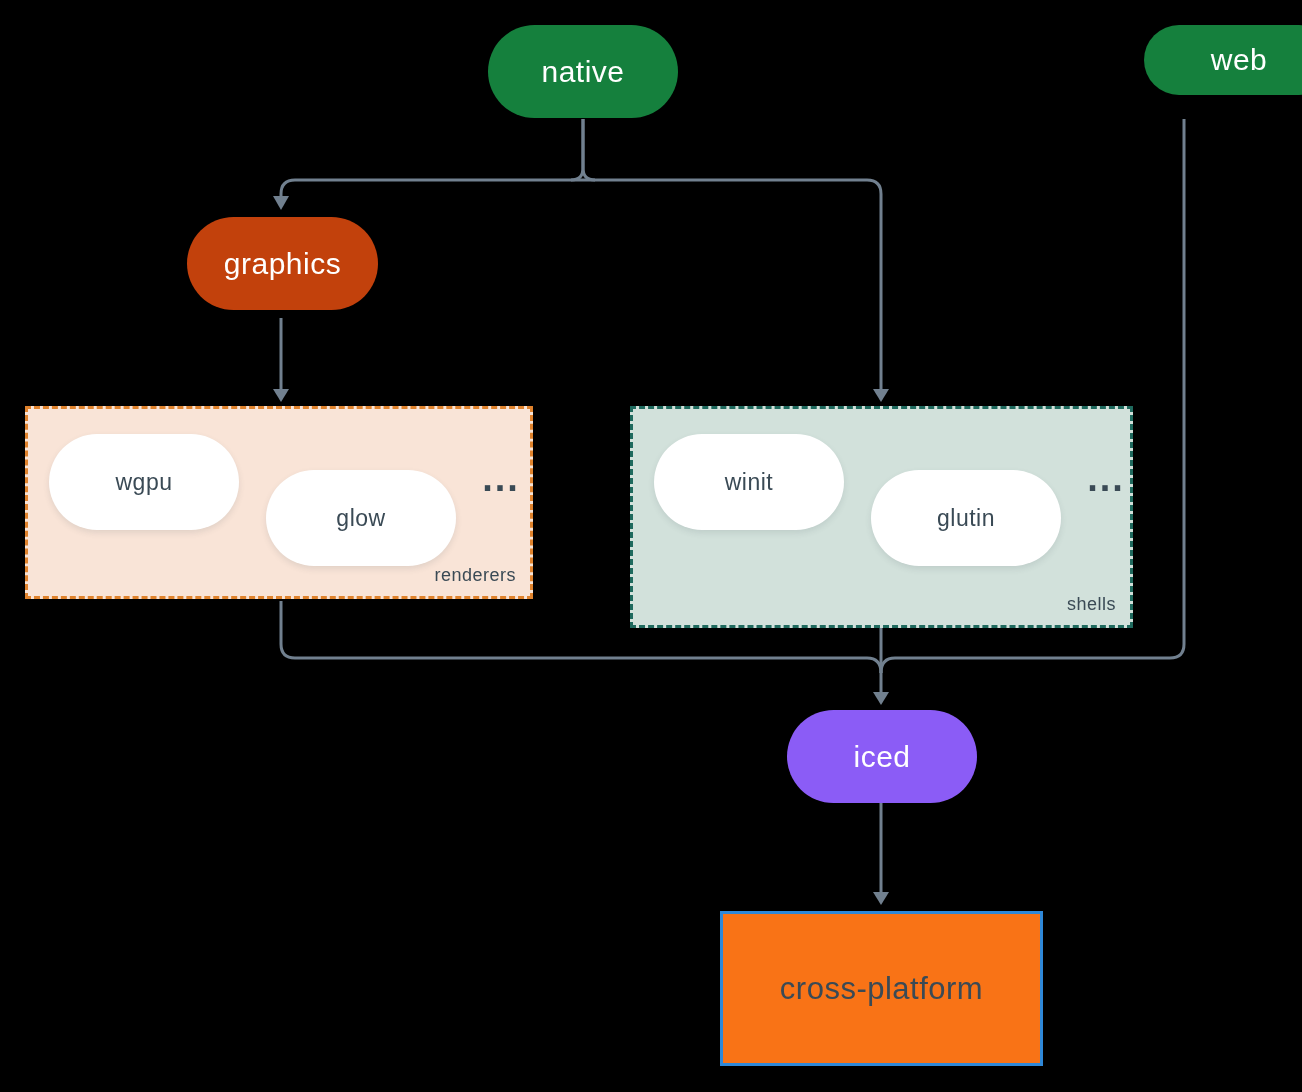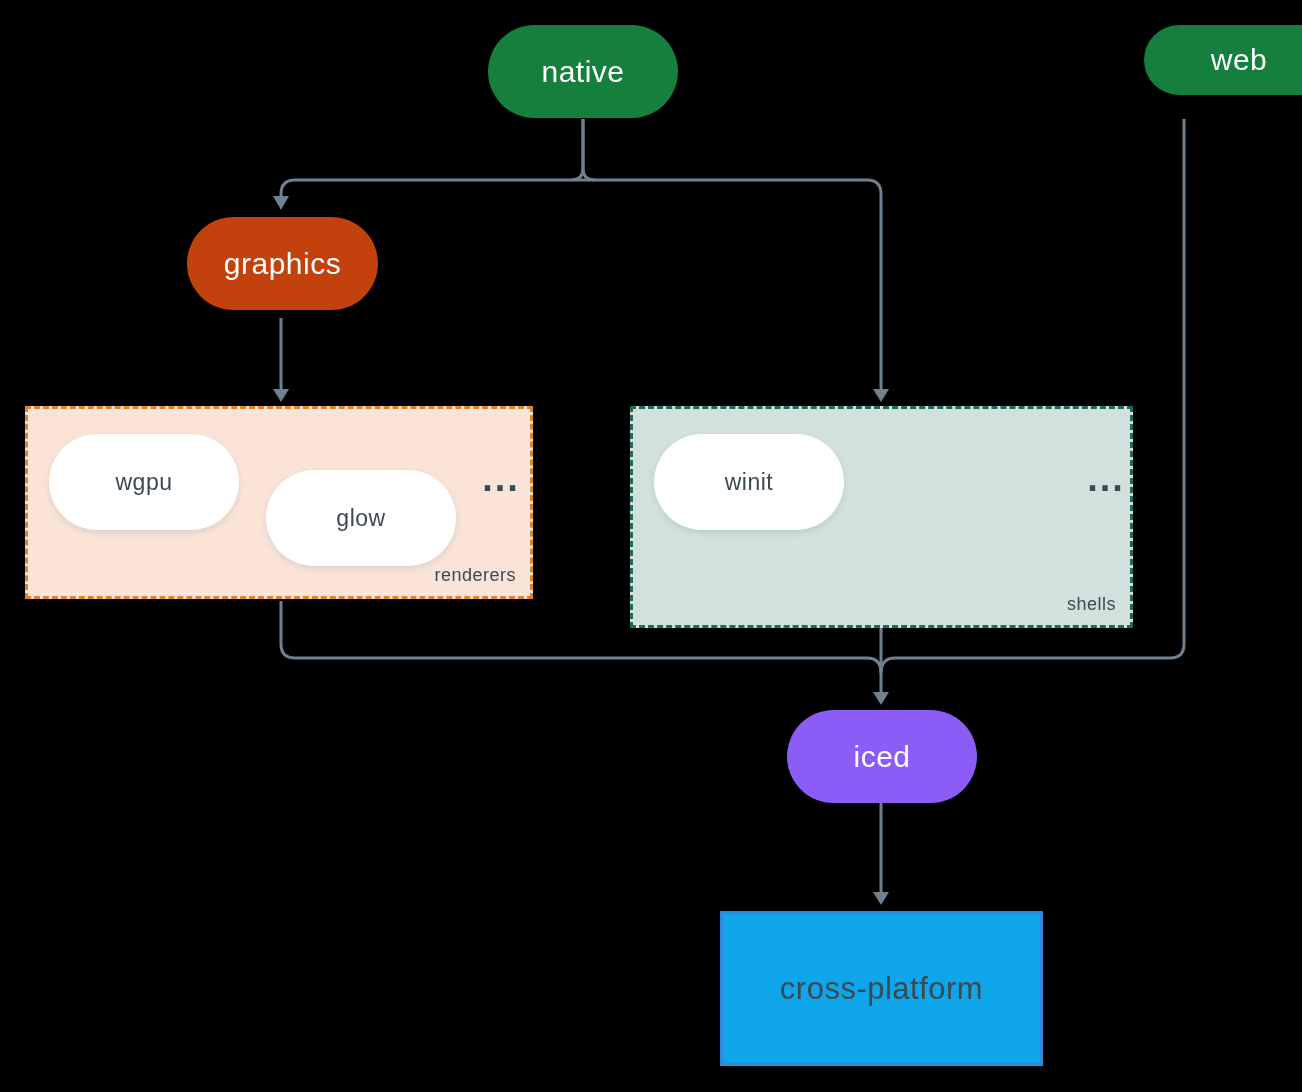--- a/index.html
+++ b/index.html
@@ -80,21 +80,21 @@
     right: 14px; bottom: 10px;
     color: #3A4A55;
     font-size: 18px;
     letter-spacing: 0.5px;
     z-index: 2;
   }
   .app-box {
     position: absolute;
     left: 720px; top: 911px; width: 323px; height: 155px;
     box-sizing: border-box;
-    background: #0ea5e9;
+    background: #f97316;
     border: 3px solid #2F88D8;
     display: flex; flex-direction: column;
     align-items: center; justify-content: center;
     color: #3A4A55;
     font-size: 31px;
     line-height: 47px;
     letter-spacing: 0.5px;
     text-align: center;
     z-index: 2;
   }
@@ -147,20 +147,23 @@
       <span>glow</span>
     </div>
     <div class="ellipsis">...</div>
     <div class="group-label">renderers</div>
   </div>
 
   <div class="group-box group-shells">
     <div class="pill white gp-1">
       <span>winit</span>
     </div>
+    <div class="pill white gp-2">
+      <span>glutin</span>
+    </div>
     <div class="ellipsis">...</div>
     <div class="group-label">shells</div>
   </div>
 
   <div class="pill blue node-iced">
     <span>iced</span>
   </div>
 
   <div class="app-box">
     <span>cross-platform</span>

